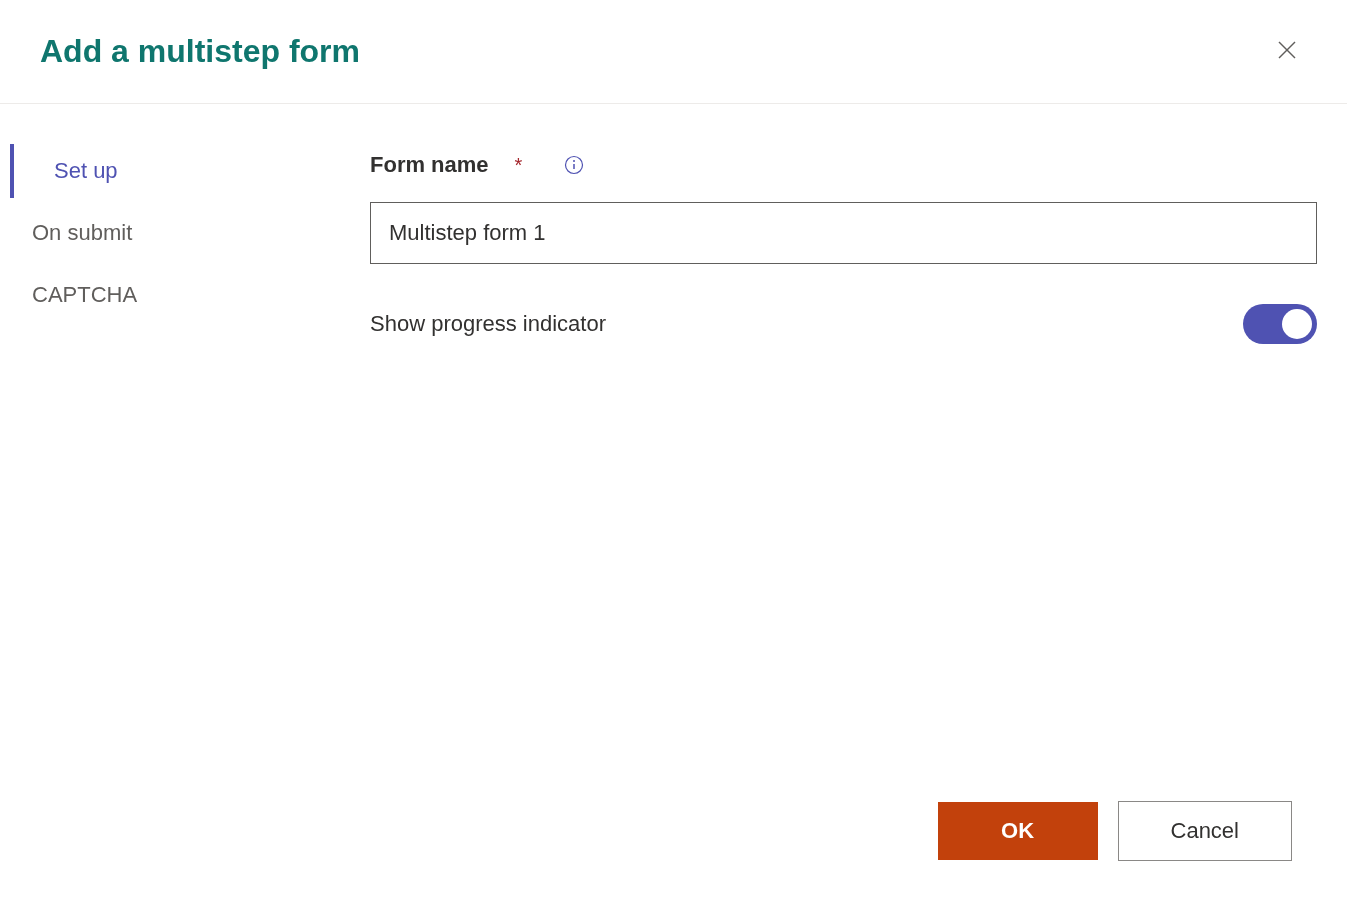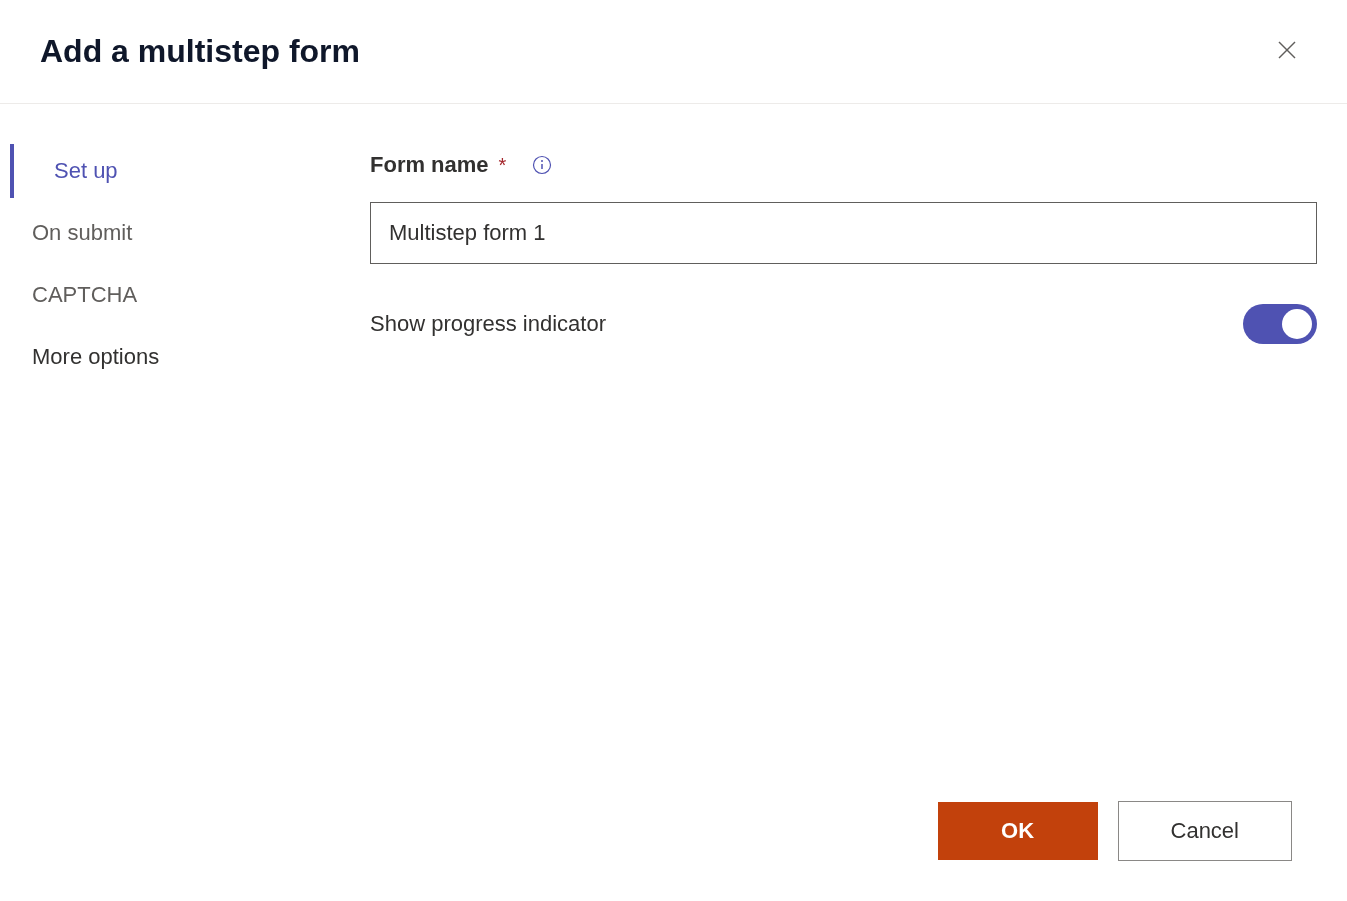--- a/index.html
+++ b/index.html
@@ -19,21 +19,21 @@
     .header {
       display: flex;
       justify-content: space-between;
       align-items: center;
       padding: 30px 40px 30px 40px;
       border-bottom: 1px solid #edebe9;
     }
     .header-title {
       font-size: 32px;
       font-weight: 600;
-      color: #0f172a;
+      color: #0f766e;
     }
     .close-button {
       background: none;
       border: none;
       cursor: pointer;
       padding: 8px;
       display: flex;
       align-items: center;
       justify-content: center;
     }
@@ -76,21 +76,21 @@
       padding: 48px 30px 0 0;
       display: flex;
       flex-direction: column;
     }
     .field-group {
       margin-bottom: 40px;
     }
     .field-label-row {
       display: flex;
       align-items: center;
-      gap: 8px;
+      gap: 24px;
       margin-bottom: 24px;
     }
     .field-label {
       font-size: 22px;
       font-weight: 600;
       color: #323130;
     }
     .required-asterisk {
       color: #a4262c;
       font-size: 20px;
@@ -193,23 +193,20 @@
 <div class="body">
   <nav class="sidebar">
     <div class="sidebar-item active">
       <span>Set up</span>
     </div>
     <div class="sidebar-item">
       <span>On submit</span>
     </div>
     <div class="sidebar-item">
       <span>CAPTCHA</span>
-    </div>
-    <div class="sidebar-item more">
-      <span>More options</span>
     </div>
   </nav>
 
   <main class="main">
     <div class="field-group">
       <div class="field-label-row">
         <span class="field-label">Form name</span>
         <span class="required-asterisk">*</span>
         <span class="info-icon">
           <svg viewBox="0 0 20 20" fill="none">

